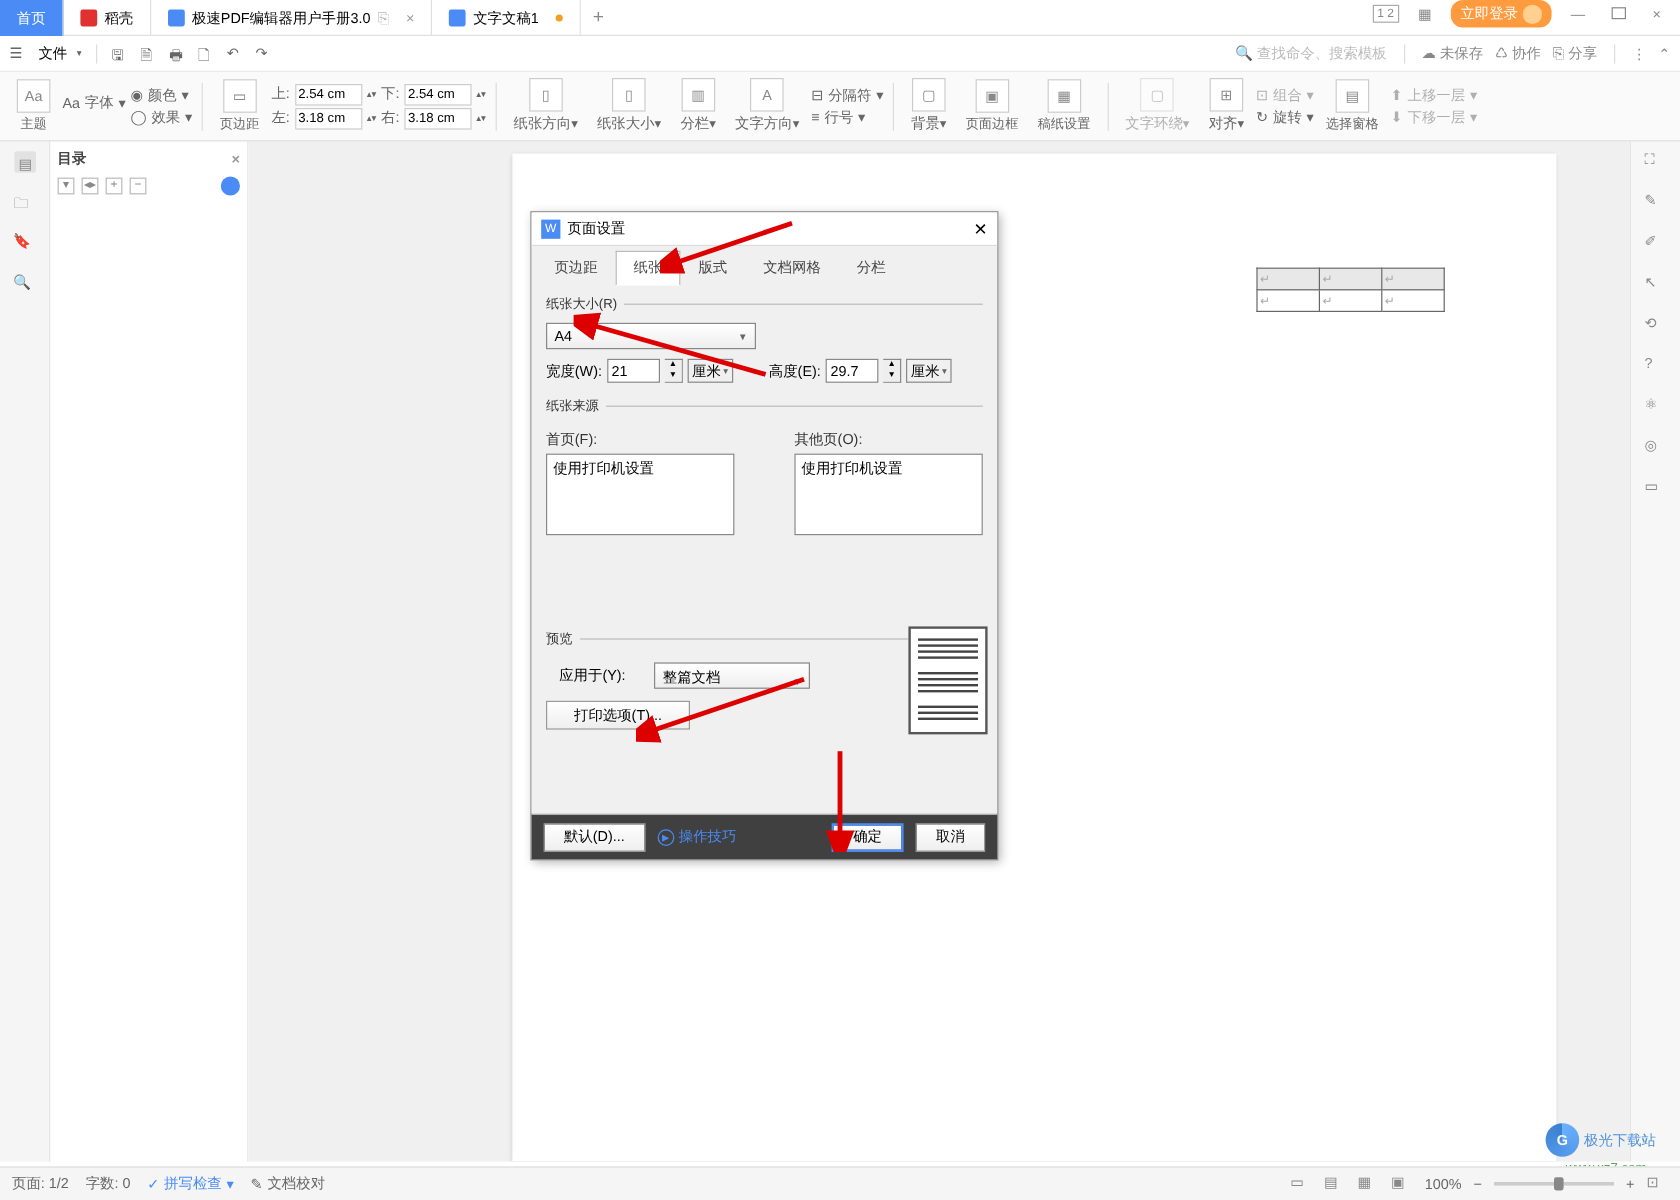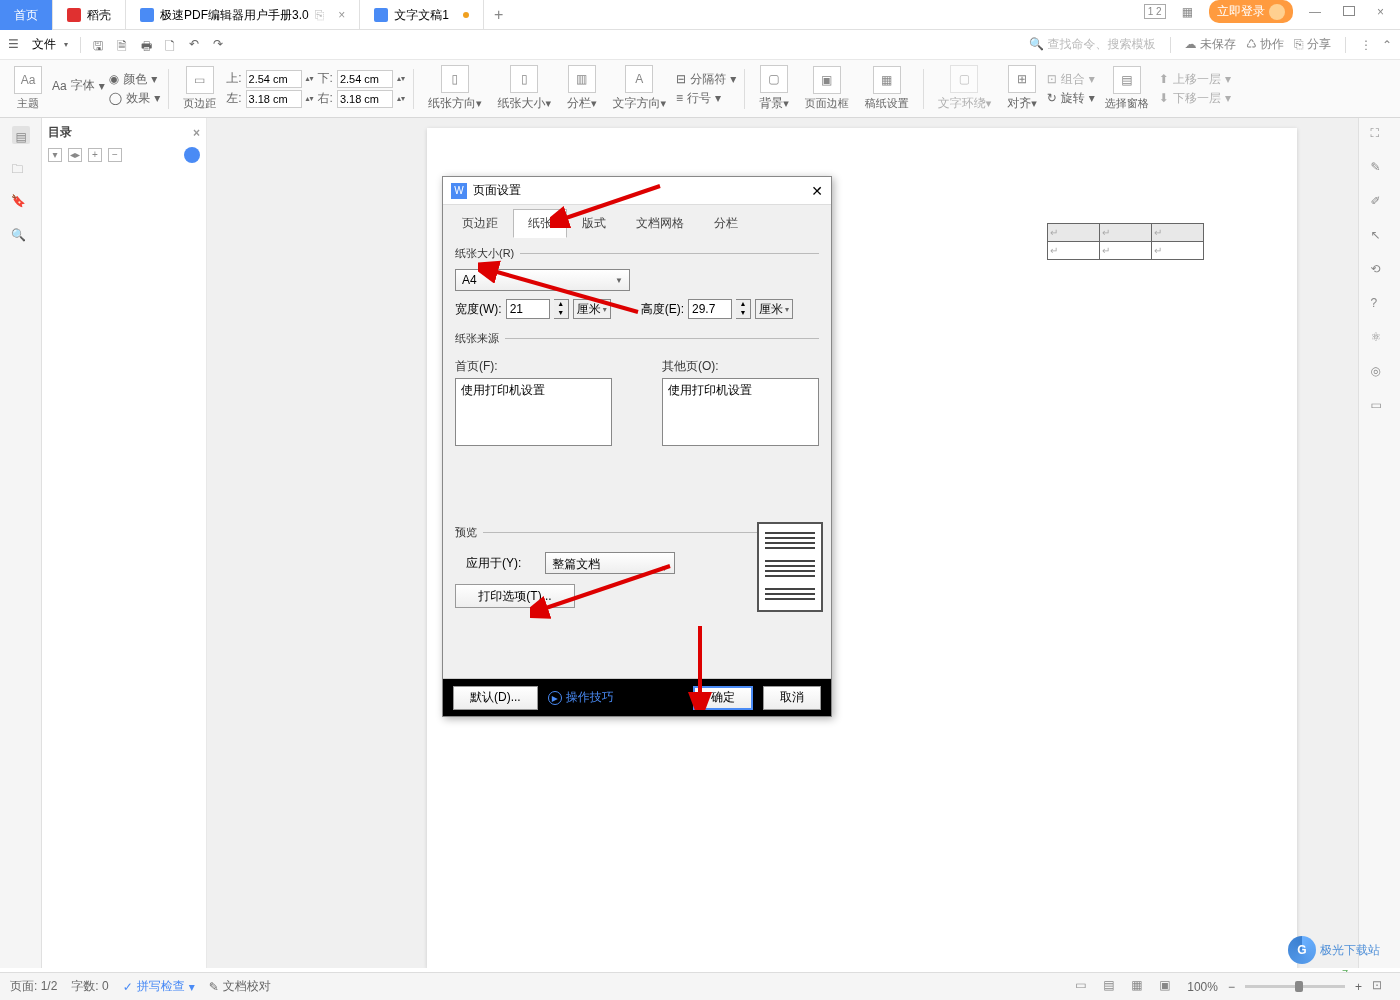--- a/index.html
+++ b/index.html
@@ -69,21 +69,21 @@
 .src-cols{display:flex;gap:50px;margin-top:4px}
 .src-col{flex:1}
 .src-label{font-size:12px;color:#333;margin-bottom:3px}
 .src-list{border:1px solid #888;background:#fff;height:68px;padding:3px 5px;font-size:12px}
 .preview-sec{position:absolute;bottom:58px;left:12px;right:12px}
 .apply-row{display:flex;align-items:center;gap:24px;margin:4px 11px 10px}
 .apply-combo{width:130px;height:22px;border:1px solid #888;background:linear-gradient(#fff,#eee);display:flex;align-items:flex-end;padding:0 6px;justify-content:space-between}
 .preview-page{position:absolute;right:8px;bottom:66px;width:66px;height:90px;border:2px solid #555;background:#fff;padding:8px 6px}
 .preview-line{height:2px;background:#444;margin-bottom:3px}
 .print-btn{width:120px;height:24px;border:1px solid #999;background:linear-gradient(#fff,#eee);cursor:pointer}
-.dlg-footer{height:38px;border-top:1px solid #ccc;display:flex;align-items:center;padding:0 10px;gap:10px;background:#000000}
+.dlg-footer{height:38px;border-top:1px solid #ccc;display:flex;align-items:center;padding:0 10px;gap:10px;background:#404040}
 .dlg-btn{height:24px;padding:0 16px;border:1px solid #999;background:linear-gradient(#fff,#eee);cursor:pointer}
 .dlg-btn.primary{border:2px solid #4a8bf5}
 .dlg-link{color:#4a8bf5;display:flex;align-items:center;gap:4px;cursor:pointer}
 .statusbar{position:absolute;bottom:0;left:0;right:0;height:28px;background:#f5f5f5;border-top:1px solid #ddd;display:flex;align-items:center;padding:0 10px;gap:14px;color:#666;font-size:11px}
 .st-item{display:flex;align-items:center;gap:4px}
 .st-check{color:#4a8bf5}
 .st-right{margin-left:auto;display:flex;align-items:center;gap:10px}
 .zoom-slider{width:100px;height:3px;background:#ccc;position:relative}
 .zoom-thumb{position:absolute;left:50%;top:-4px;width:8px;height:11px;background:#888;border-radius:2px}
 .arrow{position:absolute;z-index:200;pointer-events:none}

